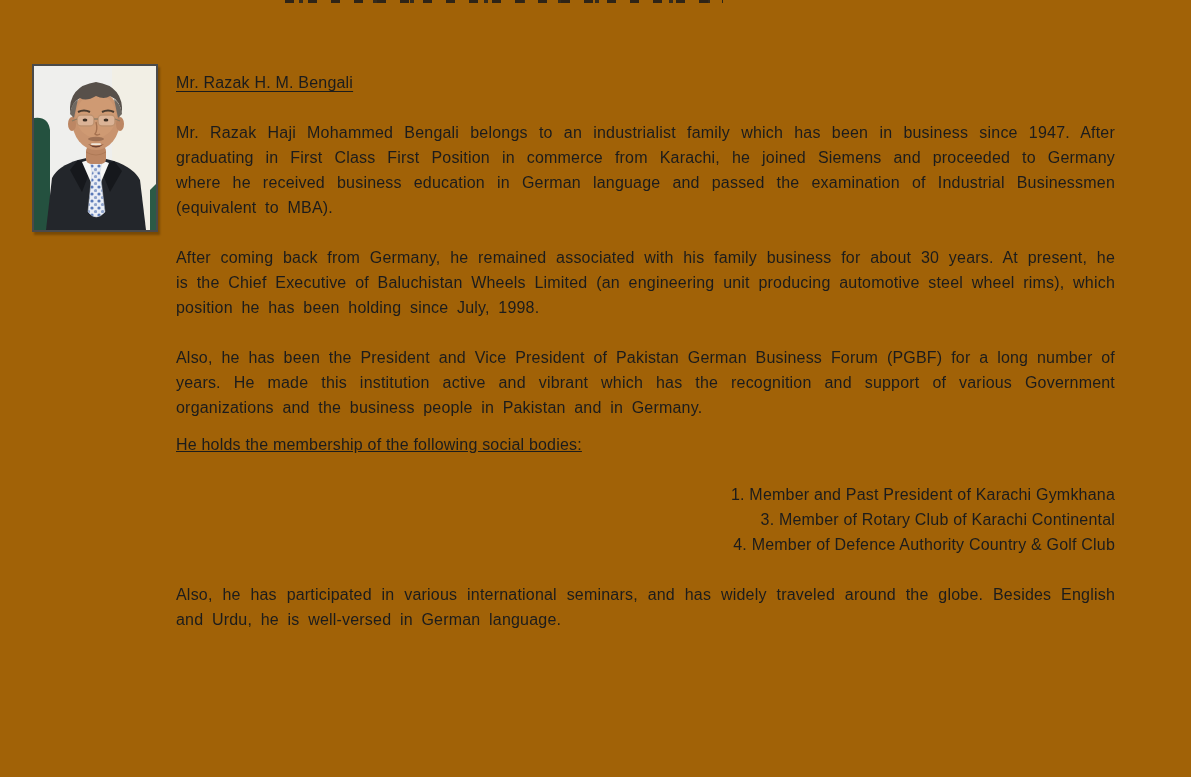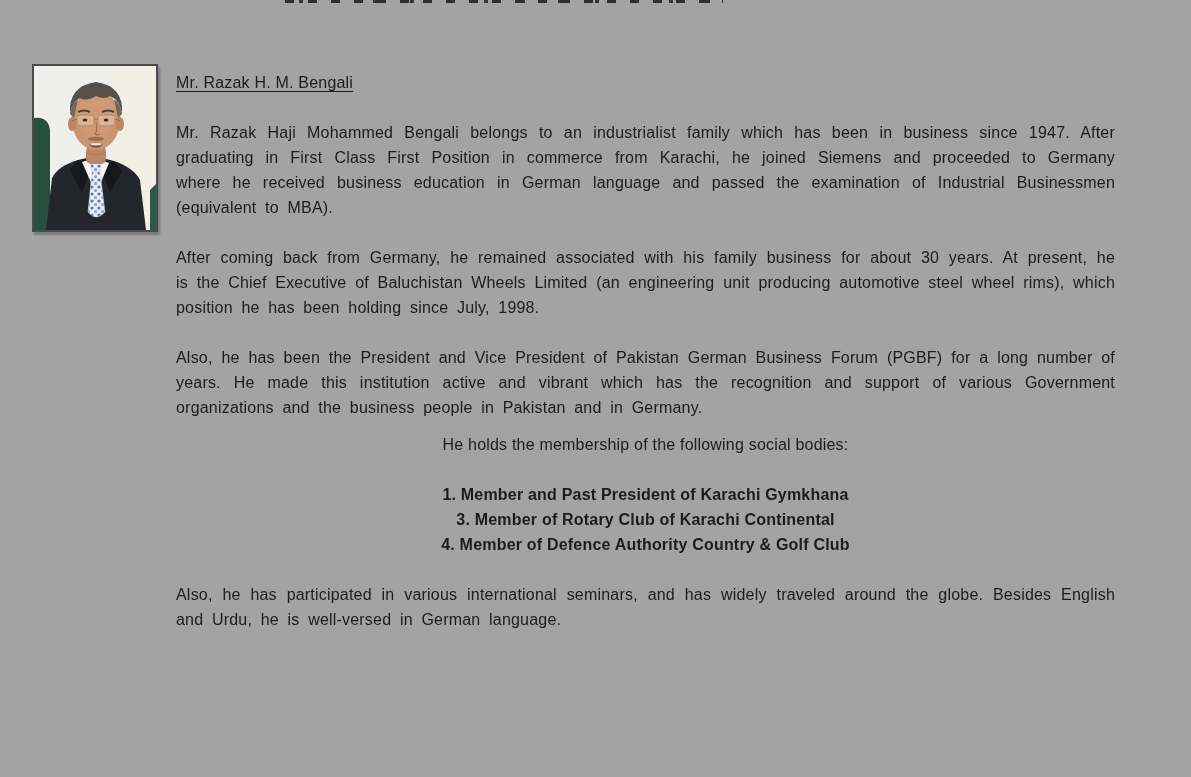--- a/index.html
+++ b/index.html
@@ -4,21 +4,21 @@
 <style>
   html, body {
     margin: 0;
     padding: 0;
     background: #ffffff;
   }
   .page {
     position: relative;
     width: 1191px;
     height: 777px;
-    background: #a3a3a3;
+    background: #a16207;
     overflow: hidden;
     font-family: "Liberation Sans", "DejaVu Sans", sans-serif;
     color: #1c1c1c;
   }
 
   
   .clip-strip {
     position: absolute;
     left: 285px;
     top: 0;
@@ -62,32 +62,32 @@
     text-decoration: underline;
     text-underline-offset: 3px;
   }
   .content p {
     margin: 0 0 25px 0;
     text-align: justify;
     word-spacing: 4px;
   }
   .content p.no-gap { margin-bottom: 12px; }
   .content p.intro {
-    text-align: center;
+    text-align: left;
     word-spacing: normal;
+    text-decoration: underline;
   }
   .member-list {
     margin: 0 0 25px 0;
     padding: 0;
     list-style: none;
   }
   .member-list li {
     line-height: 25px;
-    text-align: center;
-    font-weight: bold;
+    text-align: right;
   }
   .content p.closing { margin-bottom: 4px; }
 </style>
 </head>
 <body>
 
 <div class="page">
 
   <div class="clip-strip"></div>
 

